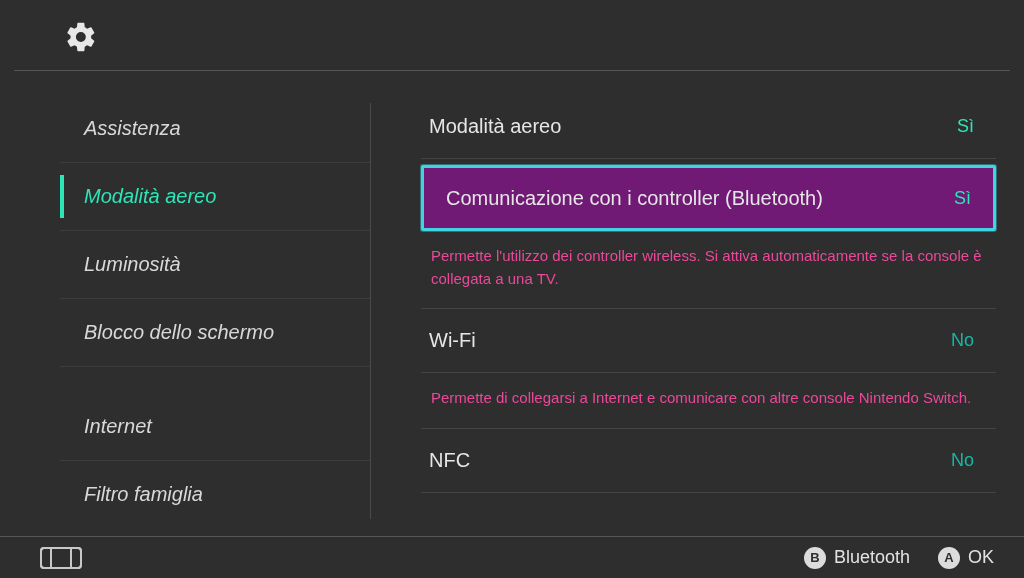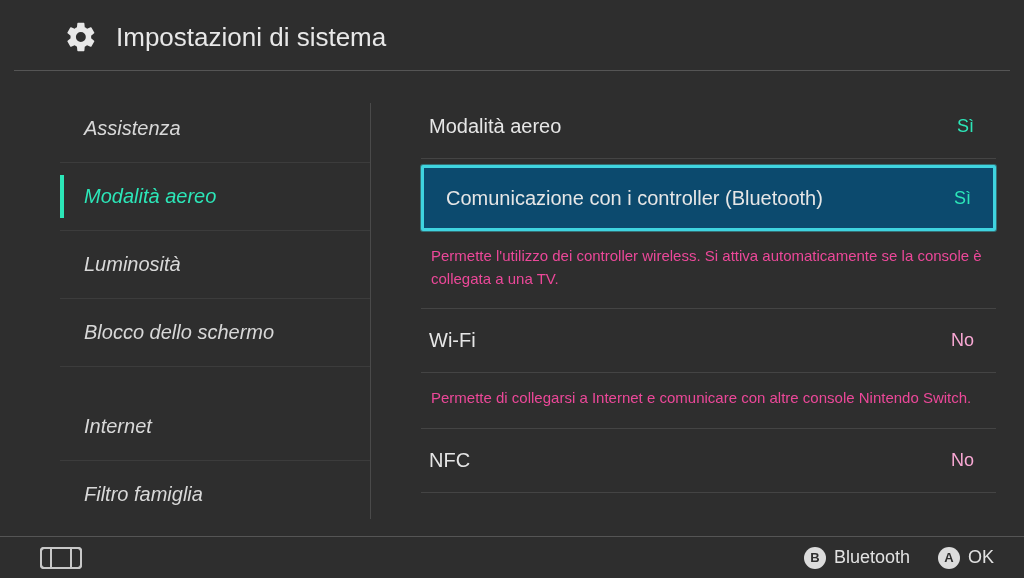--- a/index.html
+++ b/index.html
@@ -64,26 +64,26 @@
     }
     .setting-row {
       display: flex; justify-content: space-between; align-items: center;
       height: 64px;
       border-bottom: 1px solid #444;
       padding: 0 22px 0 8px;
       font-size: 20px;
       color: #e6e6e6;
       cursor: pointer;
     }
-    .setting-val { font-size: 18px; color: #f9a8d4; }
+    .setting-val { font-size: 18px; color: #14b8a6; }
     .setting-val.on { color: #2ce6b8; }
     .setting-row.highlight {
       border: 3px solid #3fd4e0;
       border-radius: 2px;
-      background: #0c4a6e;
+      background: #701a75;
       box-shadow: 0 0 0 1px rgba(63,212,224,.4);
       height: 66px;
       margin-top: 6px;
       padding-left: 22px;
     }
     .setting-desc {
       font-size: 15px;
       color: #ec4899;
       line-height: 1.5;
       padding: 14px 10px 18px 10px;
@@ -119,21 +119,20 @@
   </style>
 </head>
 <body>
 
 <div class="header">
   <span class="gear">
     <svg viewBox="0 0 24 24" width="34" height="34" fill="#e8e8e8">
       <path d="M19.14,12.94a7,7,0,0,0,.05-.94,7,7,0,0,0-.05-.94l2.11-1.65a.5.5,0,0,0,.12-.64l-2-3.46a.5.5,0,0,0-.61-.22l-2.49,1a7.22,7.22,0,0,0-1.63-.94L14.4,2.5A.5.5,0,0,0,13.9,2H9.9a.5.5,0,0,0-.5.42L9.16,5.15a7.22,7.22,0,0,0-1.63.94l-2.49-1a.5.5,0,0,0-.61.22l-2,3.46a.5.5,0,0,0,.12.64L4.66,11.06a7,7,0,0,0-.05.94,7,7,0,0,0,.05.94L2.55,14.59a.5.5,0,0,0-.12.64l2,3.46a.5.5,0,0,0,.61.22l2.49-1a7.22,7.22,0,0,0,1.63.94l.24,2.73a.5.5,0,0,0,.5.42h4a.5.5,0,0,0,.5-.42l.24-2.73a7.22,7.22,0,0,0,1.63-.94l2.49,1a.5.5,0,0,0,.61-.22l2-3.46a.5.5,0,0,0-.12-.64ZM11.9,15.5A3.5,3.5,0,1,1,15.4,12,3.5,3.5,0,0,1,11.9,15.5Z"></path>
     </svg>
   </span>
-  <span class="header-title">Impostazioni di sistema</span>
 </div>
 
 <div class="body-area">
   <div class="sidebar">
     <div class="sidebar-item">
         <span>Assistenza</span>
       </div>
     <div class="sidebar-item selected">
         <span>Modalità aereo</span>
       </div>

